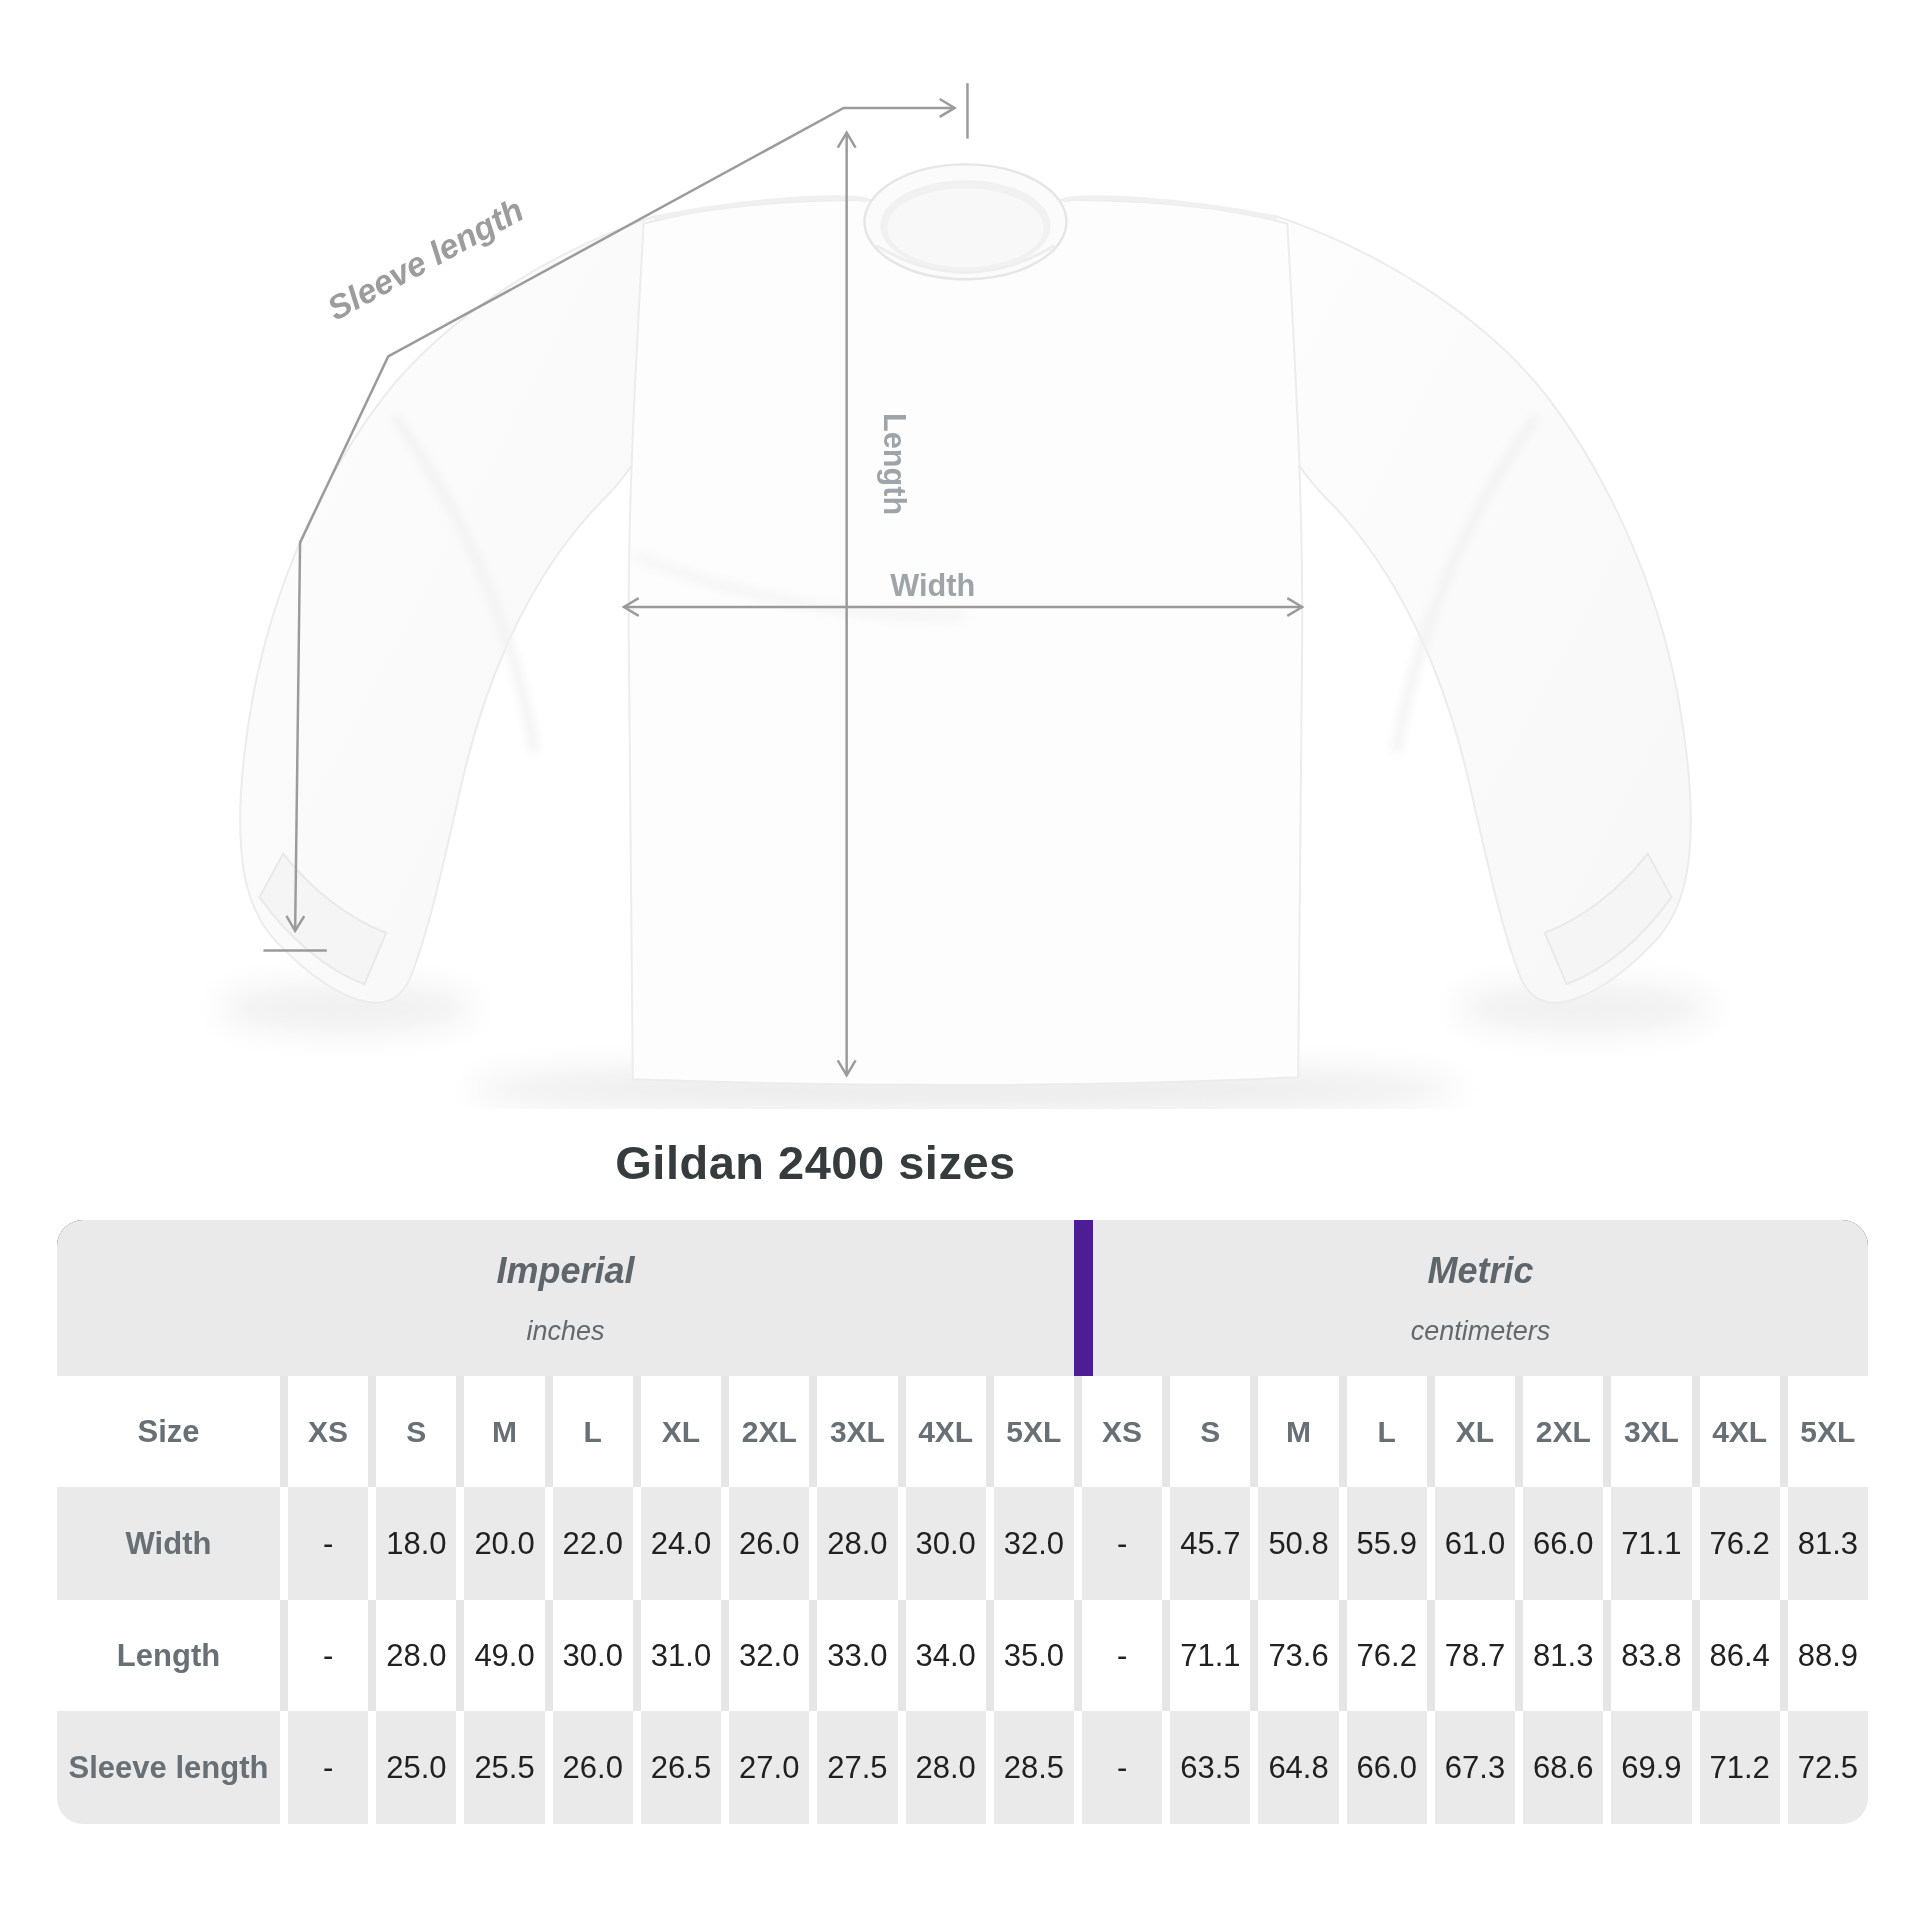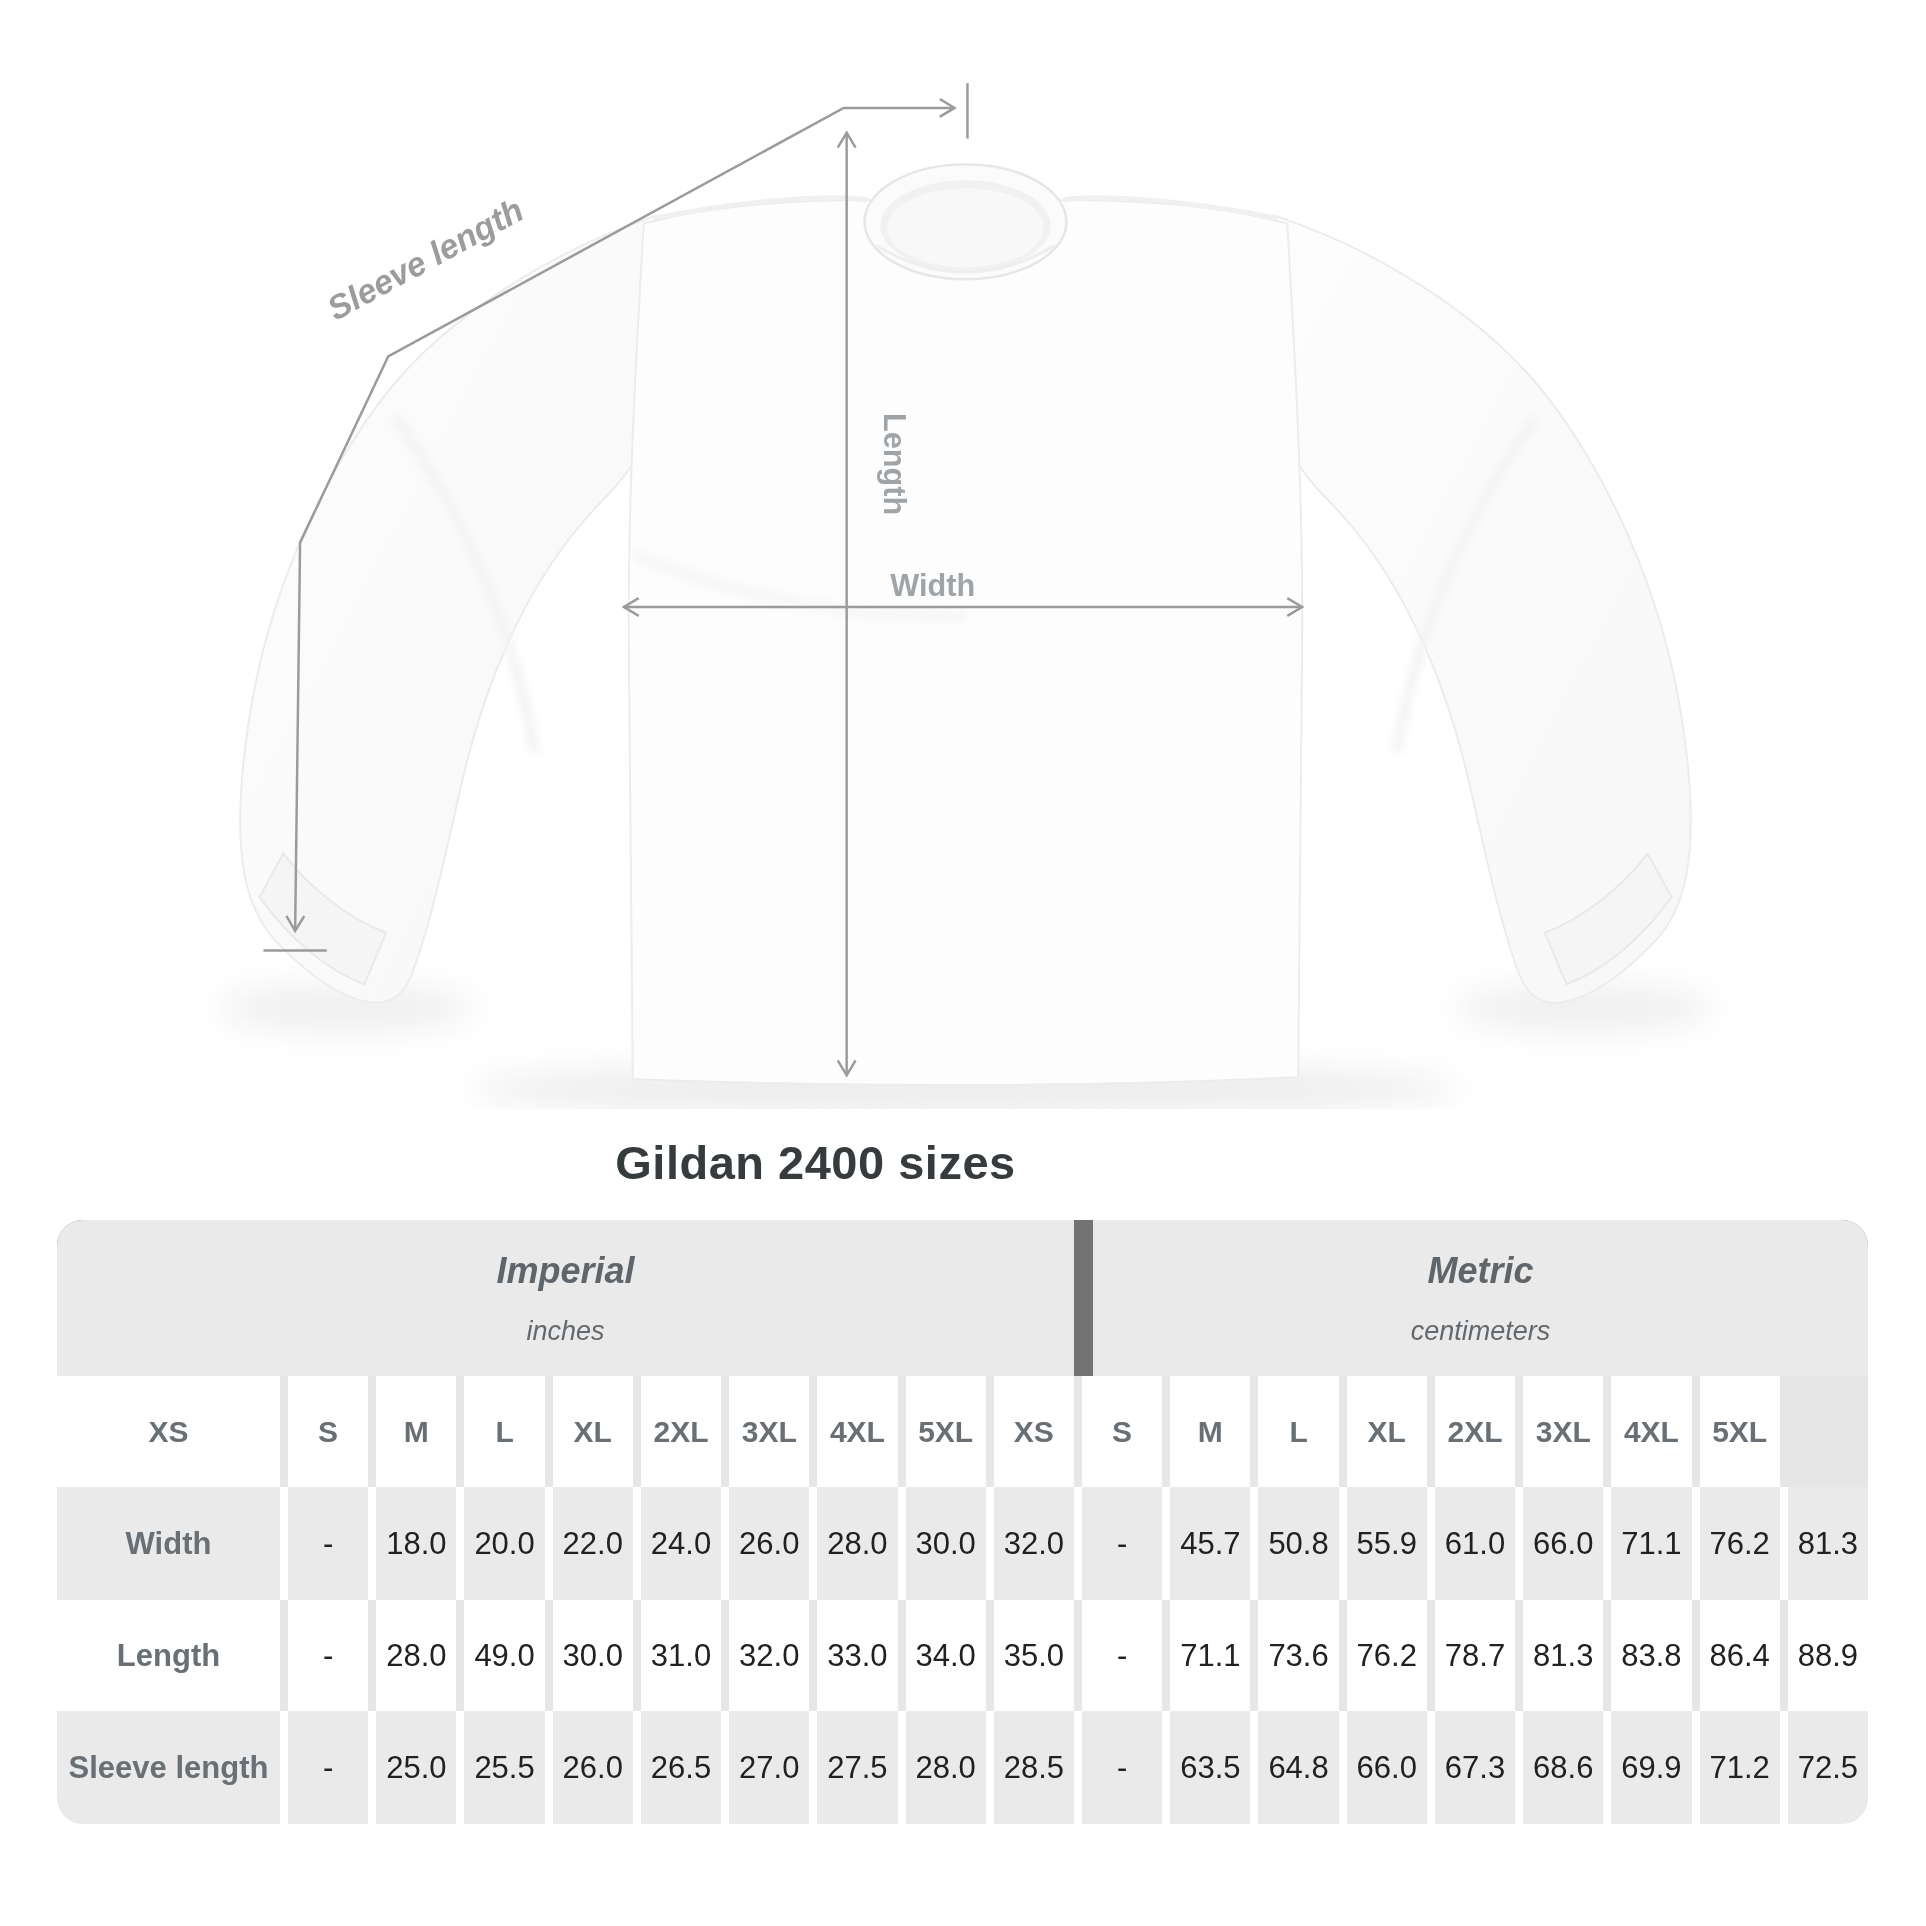--- a/index.html
+++ b/index.html
@@ -6,21 +6,21 @@
     font-family:"Liberation Sans",sans-serif;}
   .page{width:1927px;height:1927px;background:#fff;}
   .figure-wrap{width:1927px;height:1109px;position:relative;}
   .heading{width:1631px;text-align:center;}
   .title{margin:26px 0 0 0;font-size:47px;font-weight:bold;color:#363b3e;letter-spacing:0.5px;}
   .subtitle{margin:16px 0 0 0;font-size:28px;font-style:italic;color:#6d7377;}
   
   .sizetable{width:1811px;margin:30px 0 0 57px;border-radius:26px;overflow:hidden;}
   .trow{display:grid;grid-template-columns:223px repeat(18,1fr);column-gap:8px;}
   .trow > div{display:flex;align-items:center;justify-content:center;}
-  .trow.band{background:#737373;height:156px;gap:19px;}
+  .trow.band{background:#4c1d95;height:156px;gap:19px;}
   .trow.band > div{background:#eaeaea;flex-direction:column;}
   .trow.white{background:#e6e6e6;height:111px;}
   .trow.white > div{background:#ffffff;}
   .trow.gray{background:#ffffff;height:113px;}
   .trow.gray > div{background:#eaeaea;}
   .band-left{grid-column:1 / 11;}
   .band-right{grid-column:11 / 20;}
   .gname{font-size:36px;font-weight:bold;font-style:italic;color:#5f666b;}
   .gunit{font-size:27px;font-style:italic;color:#63696d;margin-top:24px;}
   .rowlabel{font-size:31px;font-weight:bold;color:#687076;}
@@ -137,20 +137,21 @@
         <div class="gname">Imperial</div>
         <div class="gunit">inches</div>
       </div>
       <div class="band-right">
         <div class="gname">Metric</div>
         <div class="gunit">centimeters</div>
       </div>
     </div>
 
     <div class="trow white">
+      <div class="rowlabel">Size</div>
     <div class="hd">XS</div>
         <div class="hd">S</div>
         <div class="hd">M</div>
         <div class="hd">L</div>
         <div class="hd">XL</div>
         <div class="hd">2XL</div>
         <div class="hd">3XL</div>
         <div class="hd">4XL</div>
         <div class="hd">5XL</div>
         <div class="hd">XS</div>

